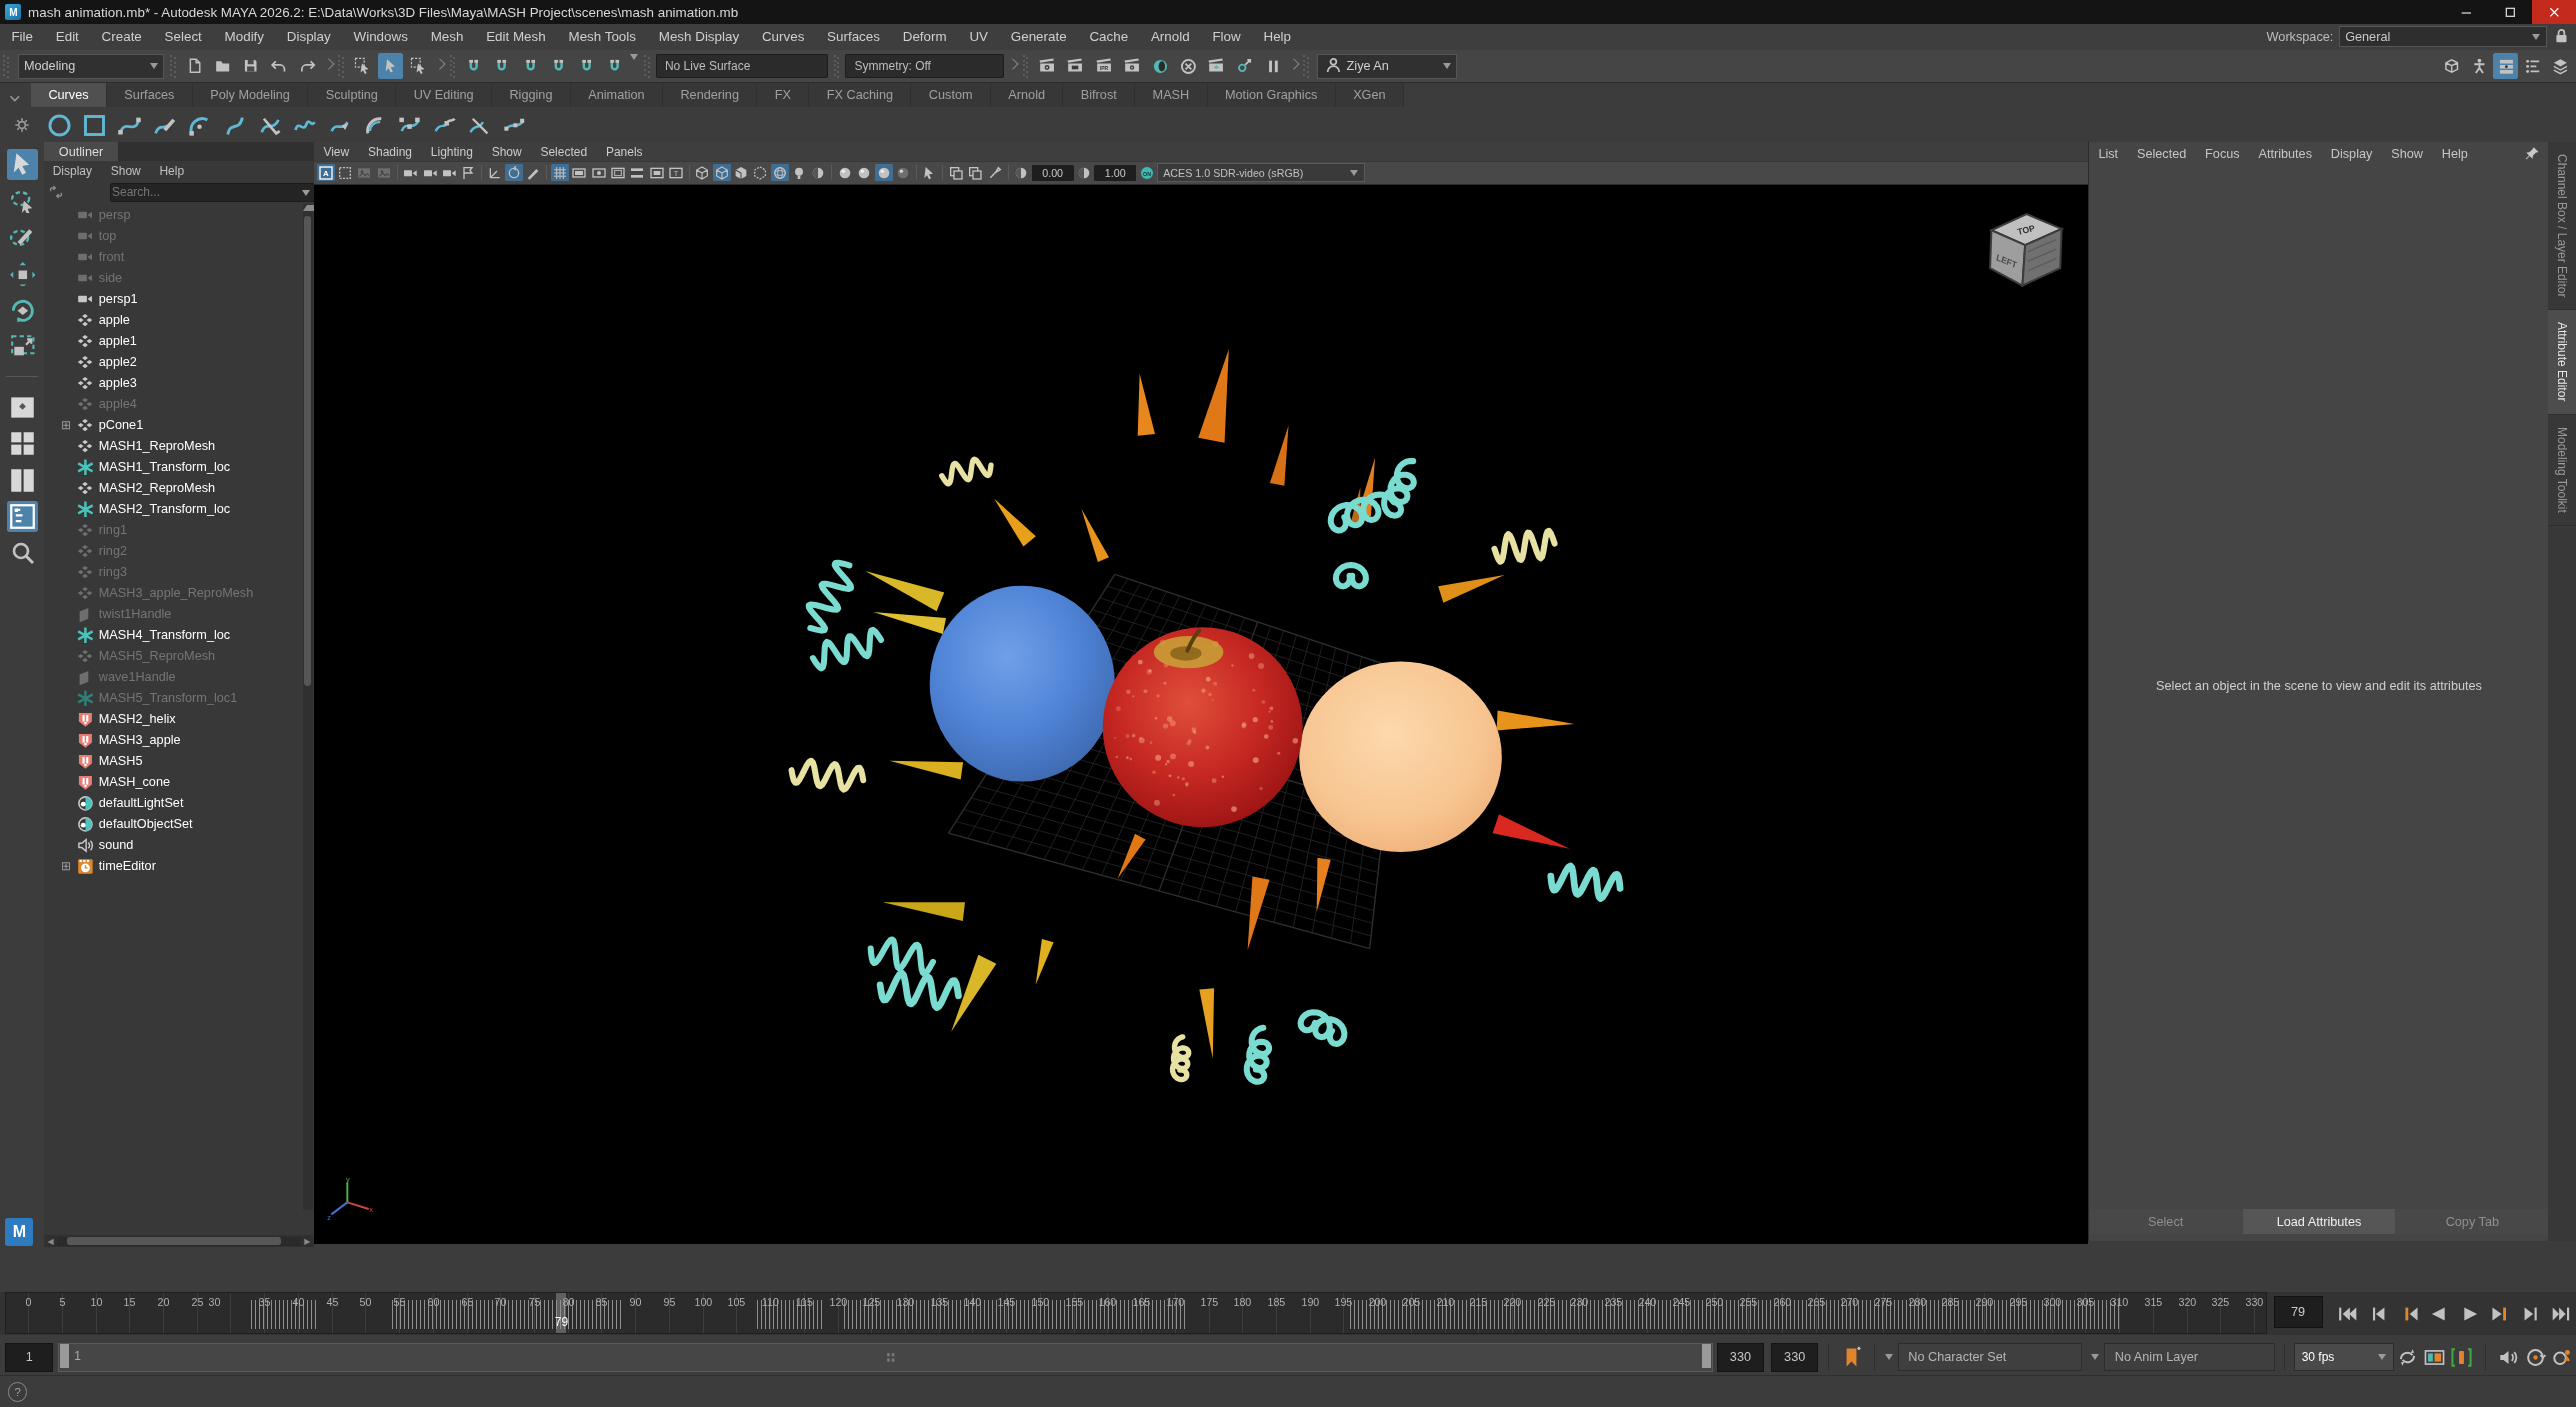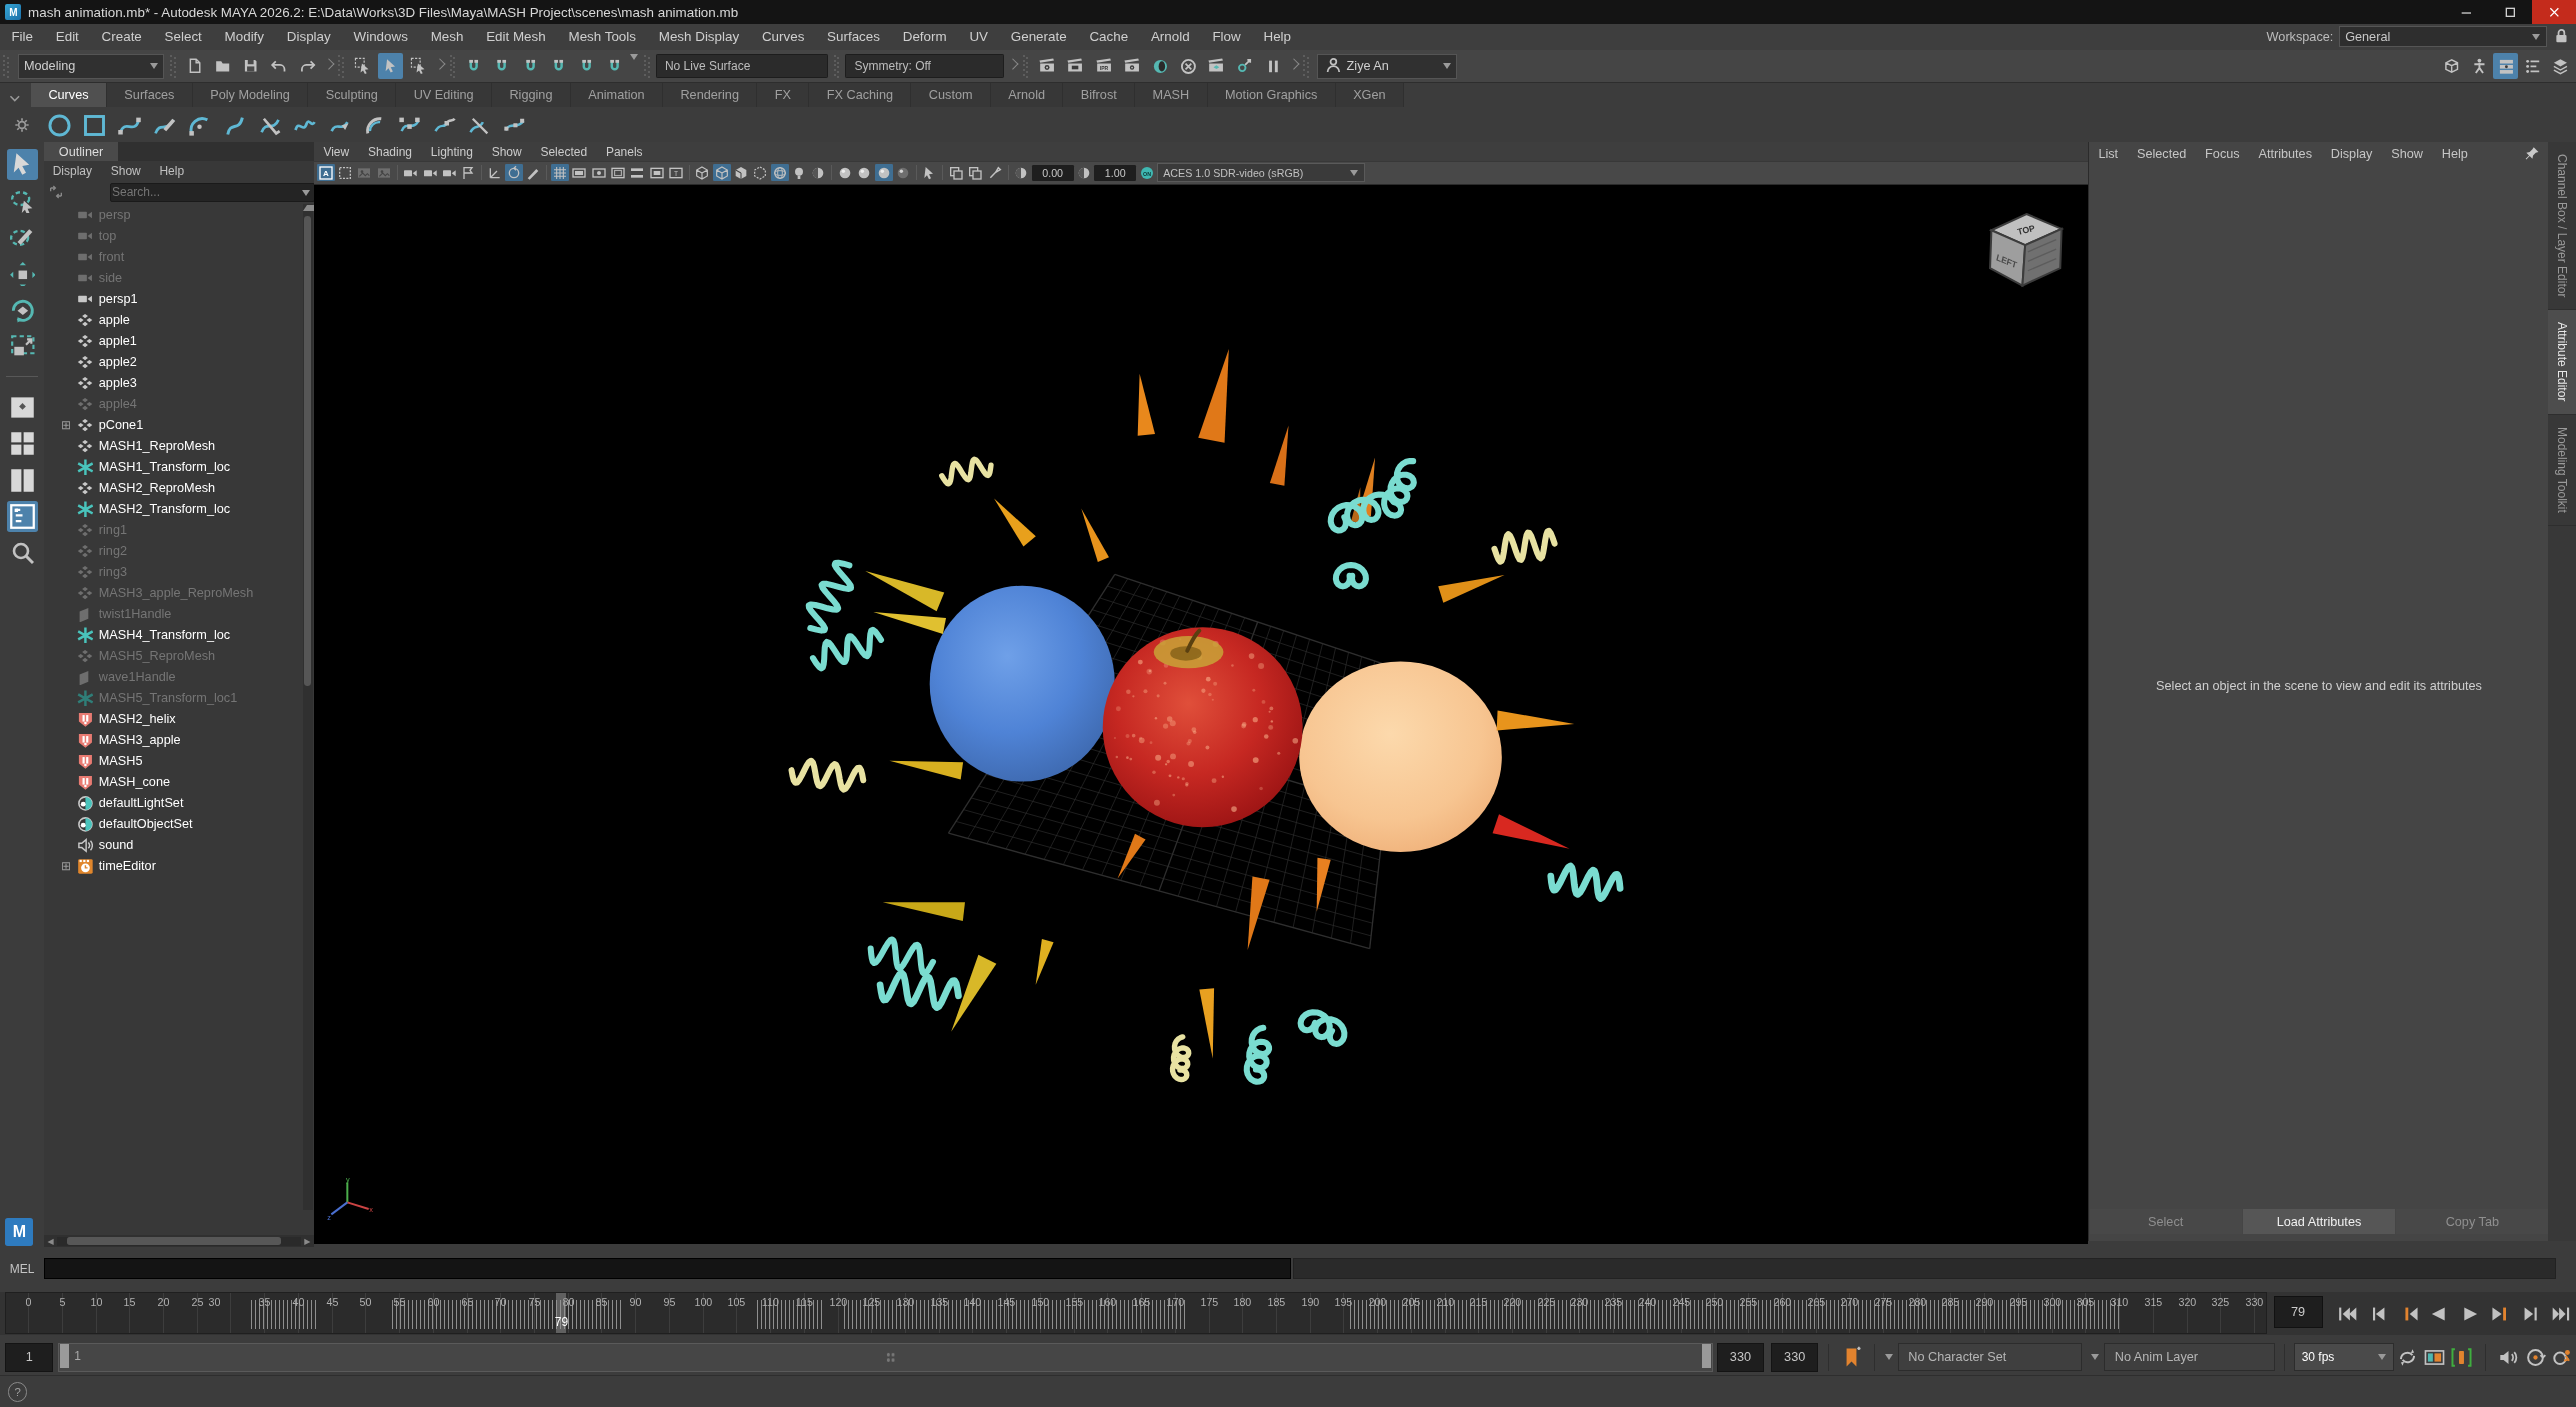--- a/index.html
+++ b/index.html
@@ -1390,25 +1390,20 @@
         <div class="aebtn">Copy Tab</div>
       </div>
   </div>
 
   <div id="rightstrip" class="abs">
       <div class="vtab">Channel Box / Layer Editor</div>
       <div class="vtab active">Attribute Editor</div>
       <div class="vtab">Modeling Toolkit</div>
     </div>
 
-  <div id="melrow" class="abs">
-    <div id="mel-label">MEL</div>
-    <div id="mel-input"></div>
-    <div id="mel-output"></div>
-  </div>
 
   <div id="timerow" class="abs">
     <div id="ruler">
         <div class="tickline" style="left: 22px;"></div>
         <div class="ticklabel" style="left: 22px;">0</div>
         <div class="tickline" style="left: 56px;"></div>
         <div class="ticklabel" style="left: 56px;">5</div>
         <div class="tickline" style="left: 90px;"></div>
         <div class="ticklabel" style="left: 90px;">10</div>
         <div class="tickline" style="left: 123px;"></div>

